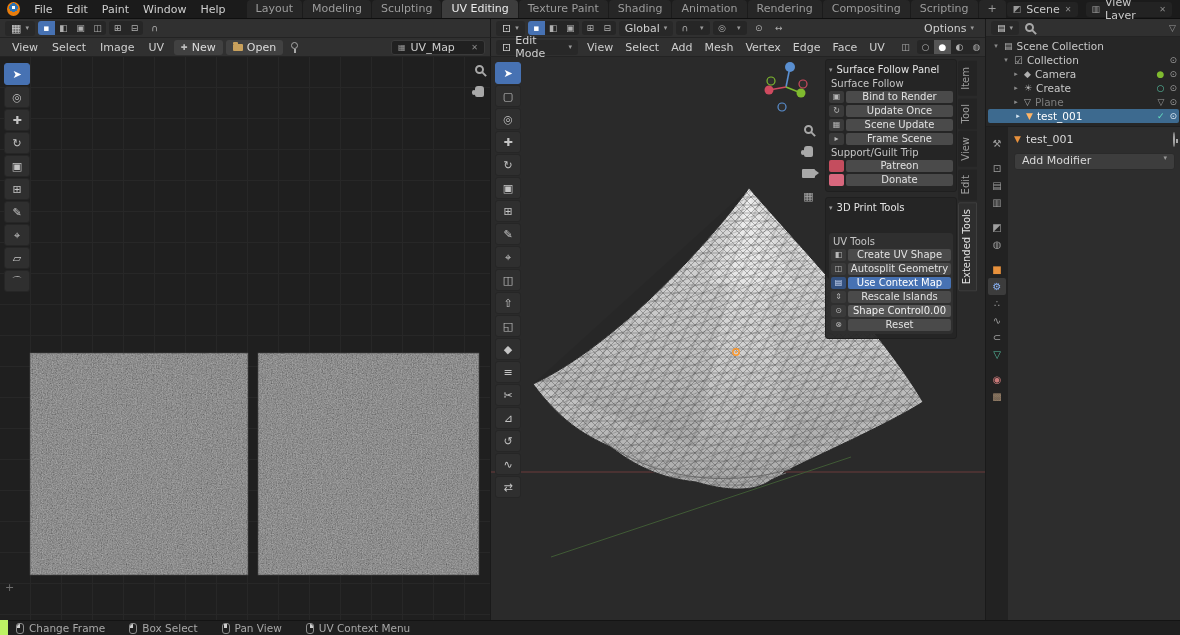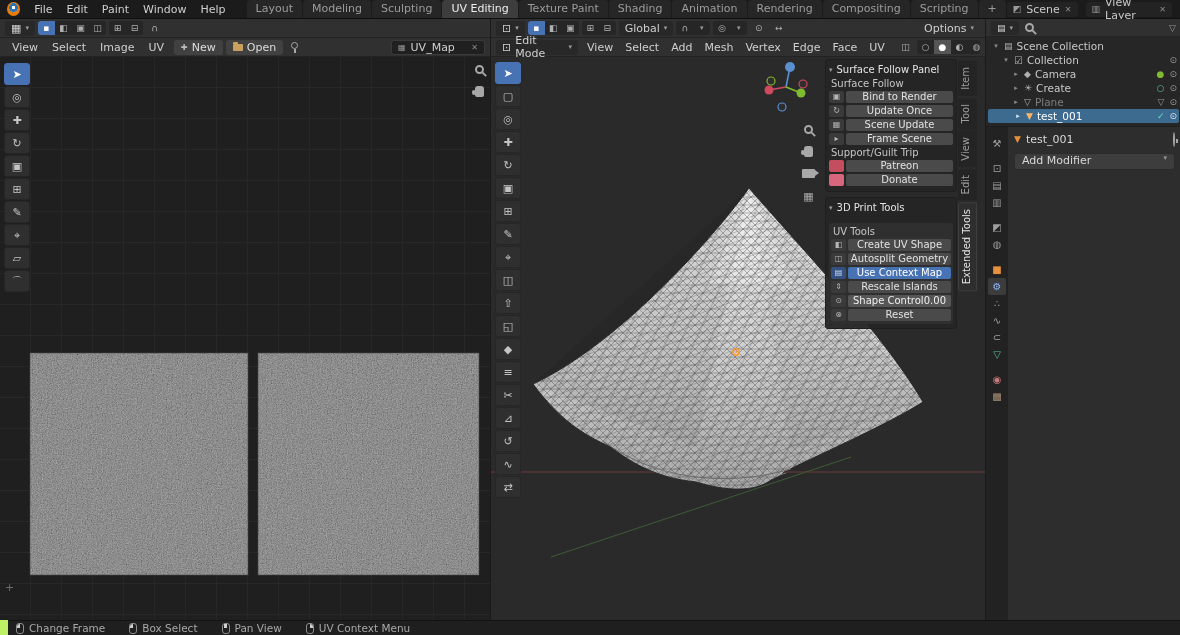--- a/index.html
+++ b/index.html
@@ -65,21 +65,21 @@
 .np-h{display:flex;align-items:center;gap:4px;height:15px;color:#e4e4e4;font-size:10px}
 .np-sub{height:13px;display:flex;align-items:center;color:#c5c5c5;padding-left:2px}
 .nrow{display:flex;align-items:center;gap:2px;height:13px;margin-bottom:1px}
 .cell-ic{width:15px;height:12px;background:#3a3a3a;border-radius:2px;display:flex;align-items:center;justify-content:center;font-size:8px;color:#b8b8b8;flex:none}
 .pbtn{flex:1;height:12px;background:#4a4a4a;border-radius:2px;display:flex;align-items:center;justify-content:center;color:#e2e2e2}
 .blue .cell-ic{background:#33507e;color:#d4e2ff}
 .blue .pbtn{background:#4772b3;color:#fff}
 .red1{background:#c44d5e;color:#fff}
 .red2{background:#d8677d;color:#fff}
 .slider{flex:1;height:12px;background:#565656;border-radius:2px;display:flex;align-items:center;justify-content:space-between;padding:0 5px;color:#f0f0f0}
-.np-box{background:#2f2f2f;border-radius:3px;padding:2px;margin-top:8px}
+.np-box{background:#2f2f2f;border-radius:3px;padding:2px;margin-top:18px}
 
 
 .side-tabs{position:absolute;left:467px;top:4px;width:19px;display:flex;flex-direction:column;gap:2px;z-index:6}
 .side-tab{writing-mode:vertical-rl;transform:rotate(180deg);padding:6px 2px;font-size:10px;color:#9e9e9e;background:#242424;border-radius:0 2px 2px 0;text-align:center;white-space:nowrap}
 .side-tabs div.side-tab:last-of-type{background:#2e2e2e;color:#e2e2e2;border:1px solid #3e3e3e}
 
 
 .right{position:absolute;left:985px;top:19px;width:195px;height:601px;background:#2d2d2d;border-left:1px solid #1a1a1a}
 .out-h{position:absolute;left:0;top:0;width:195px;height:18px;background:#303030;border-bottom:1px solid #232323;display:flex;align-items:center;gap:6px;padding:0 5px}
 .out-tree{position:absolute;left:0;top:18px;width:195px;height:89px;background:#262626;padding-top:2px;font-size:10.5px}

